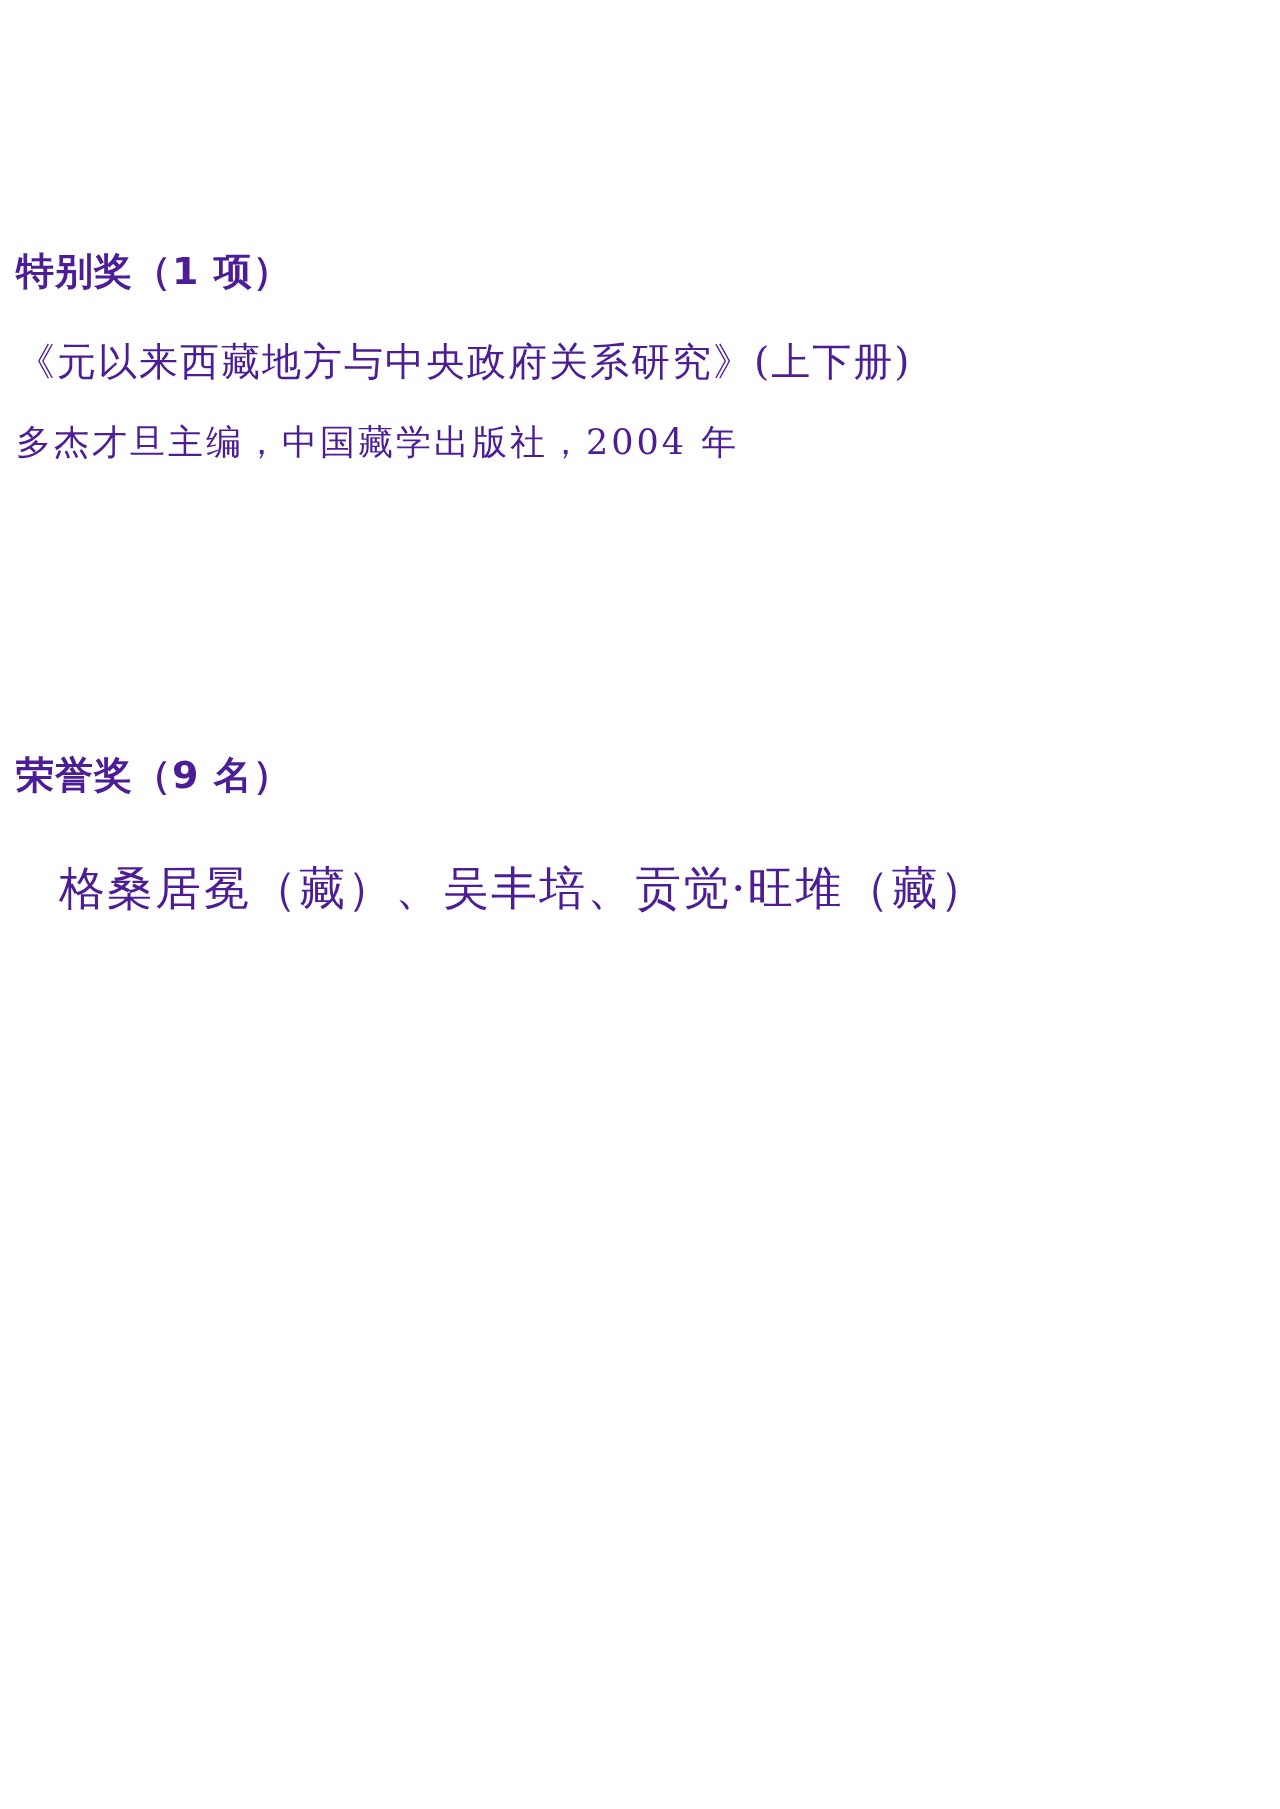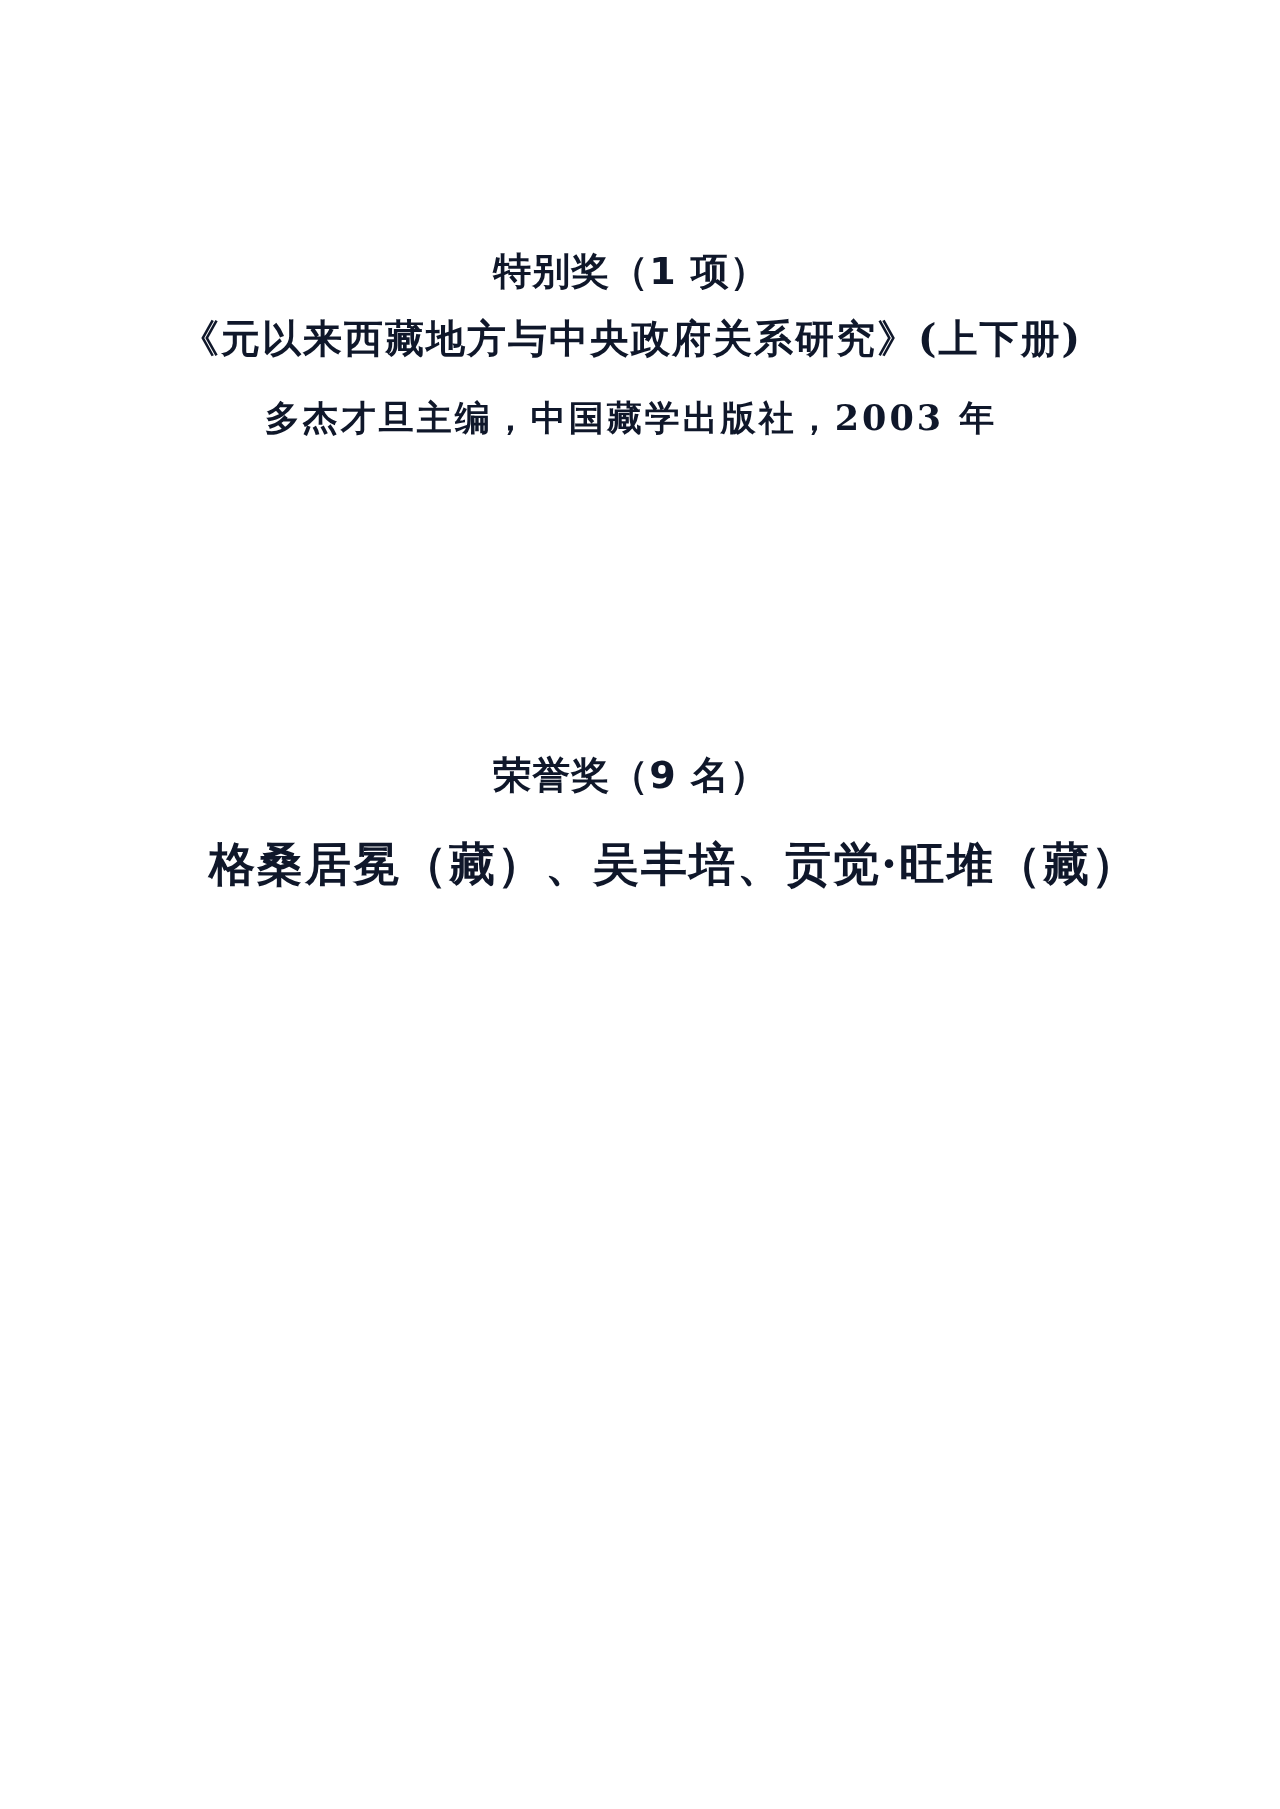--- a/index.html
+++ b/index.html
@@ -17,55 +17,55 @@
     position: absolute;
     left: 0;
     top: 0;
     width: 1280px;
     height: 1809px;
     background: #ffffff;
     color: #000000;
   }
   .doc-line {
     position: absolute;
-    left: 0;
+    left: 16px;
     width: 1262px;      
-    text-align: center;
     margin: 0;
-    color: #0f172a;
+    color: #4c1d95;
     white-space: nowrap;
     line-height: 1.15;
   }
   .heading {
     font-family: "DejaVu Sans", "Liberation Sans", sans-serif;
     font-weight: 700;
     font-size: 38px;
     letter-spacing: 1px;
   }
   .bodytext {
     font-family: "DejaVu Serif", "Liberation Serif", serif;
-    font-weight: 700;
+    font-weight: 400;
+    margin-top: 24px;
   }
   .title-line   { top: 250px; }
   .book-line    { top: 316px; font-size: 39px; letter-spacing: 2px; }
   .pub-line     { top: 398px; font-size: 35px; letter-spacing: 3px; }
   .honor-title  { top: 754px; }
   .honor-names  { top: 838px; font-size: 46px; letter-spacing: 2px; padding-left: 43px; }
 </style>
 </head>
 <body>
 
 <div class="page">
 
   <section>
     <h2 class="doc-line heading title-line">特别奖（1 项）</h2>
 
     <p class="doc-line bodytext book-line">《元以来西藏地方与中央政府关系研究》(上下册)</p>
 
-    <p class="doc-line bodytext pub-line">多杰才旦主编，中国藏学出版社，2003 年</p>
+    <p class="doc-line bodytext pub-line">多杰才旦主编，中国藏学出版社，2004 年</p>
   </section>
 
   <section>
     <h2 class="doc-line heading honor-title">荣誉奖（9 名）</h2>
 
     <p class="doc-line bodytext honor-names">格桑居冕（藏）、吴丰培、贡觉·旺堆（藏）</p>
   </section>
 
 </div>
 

